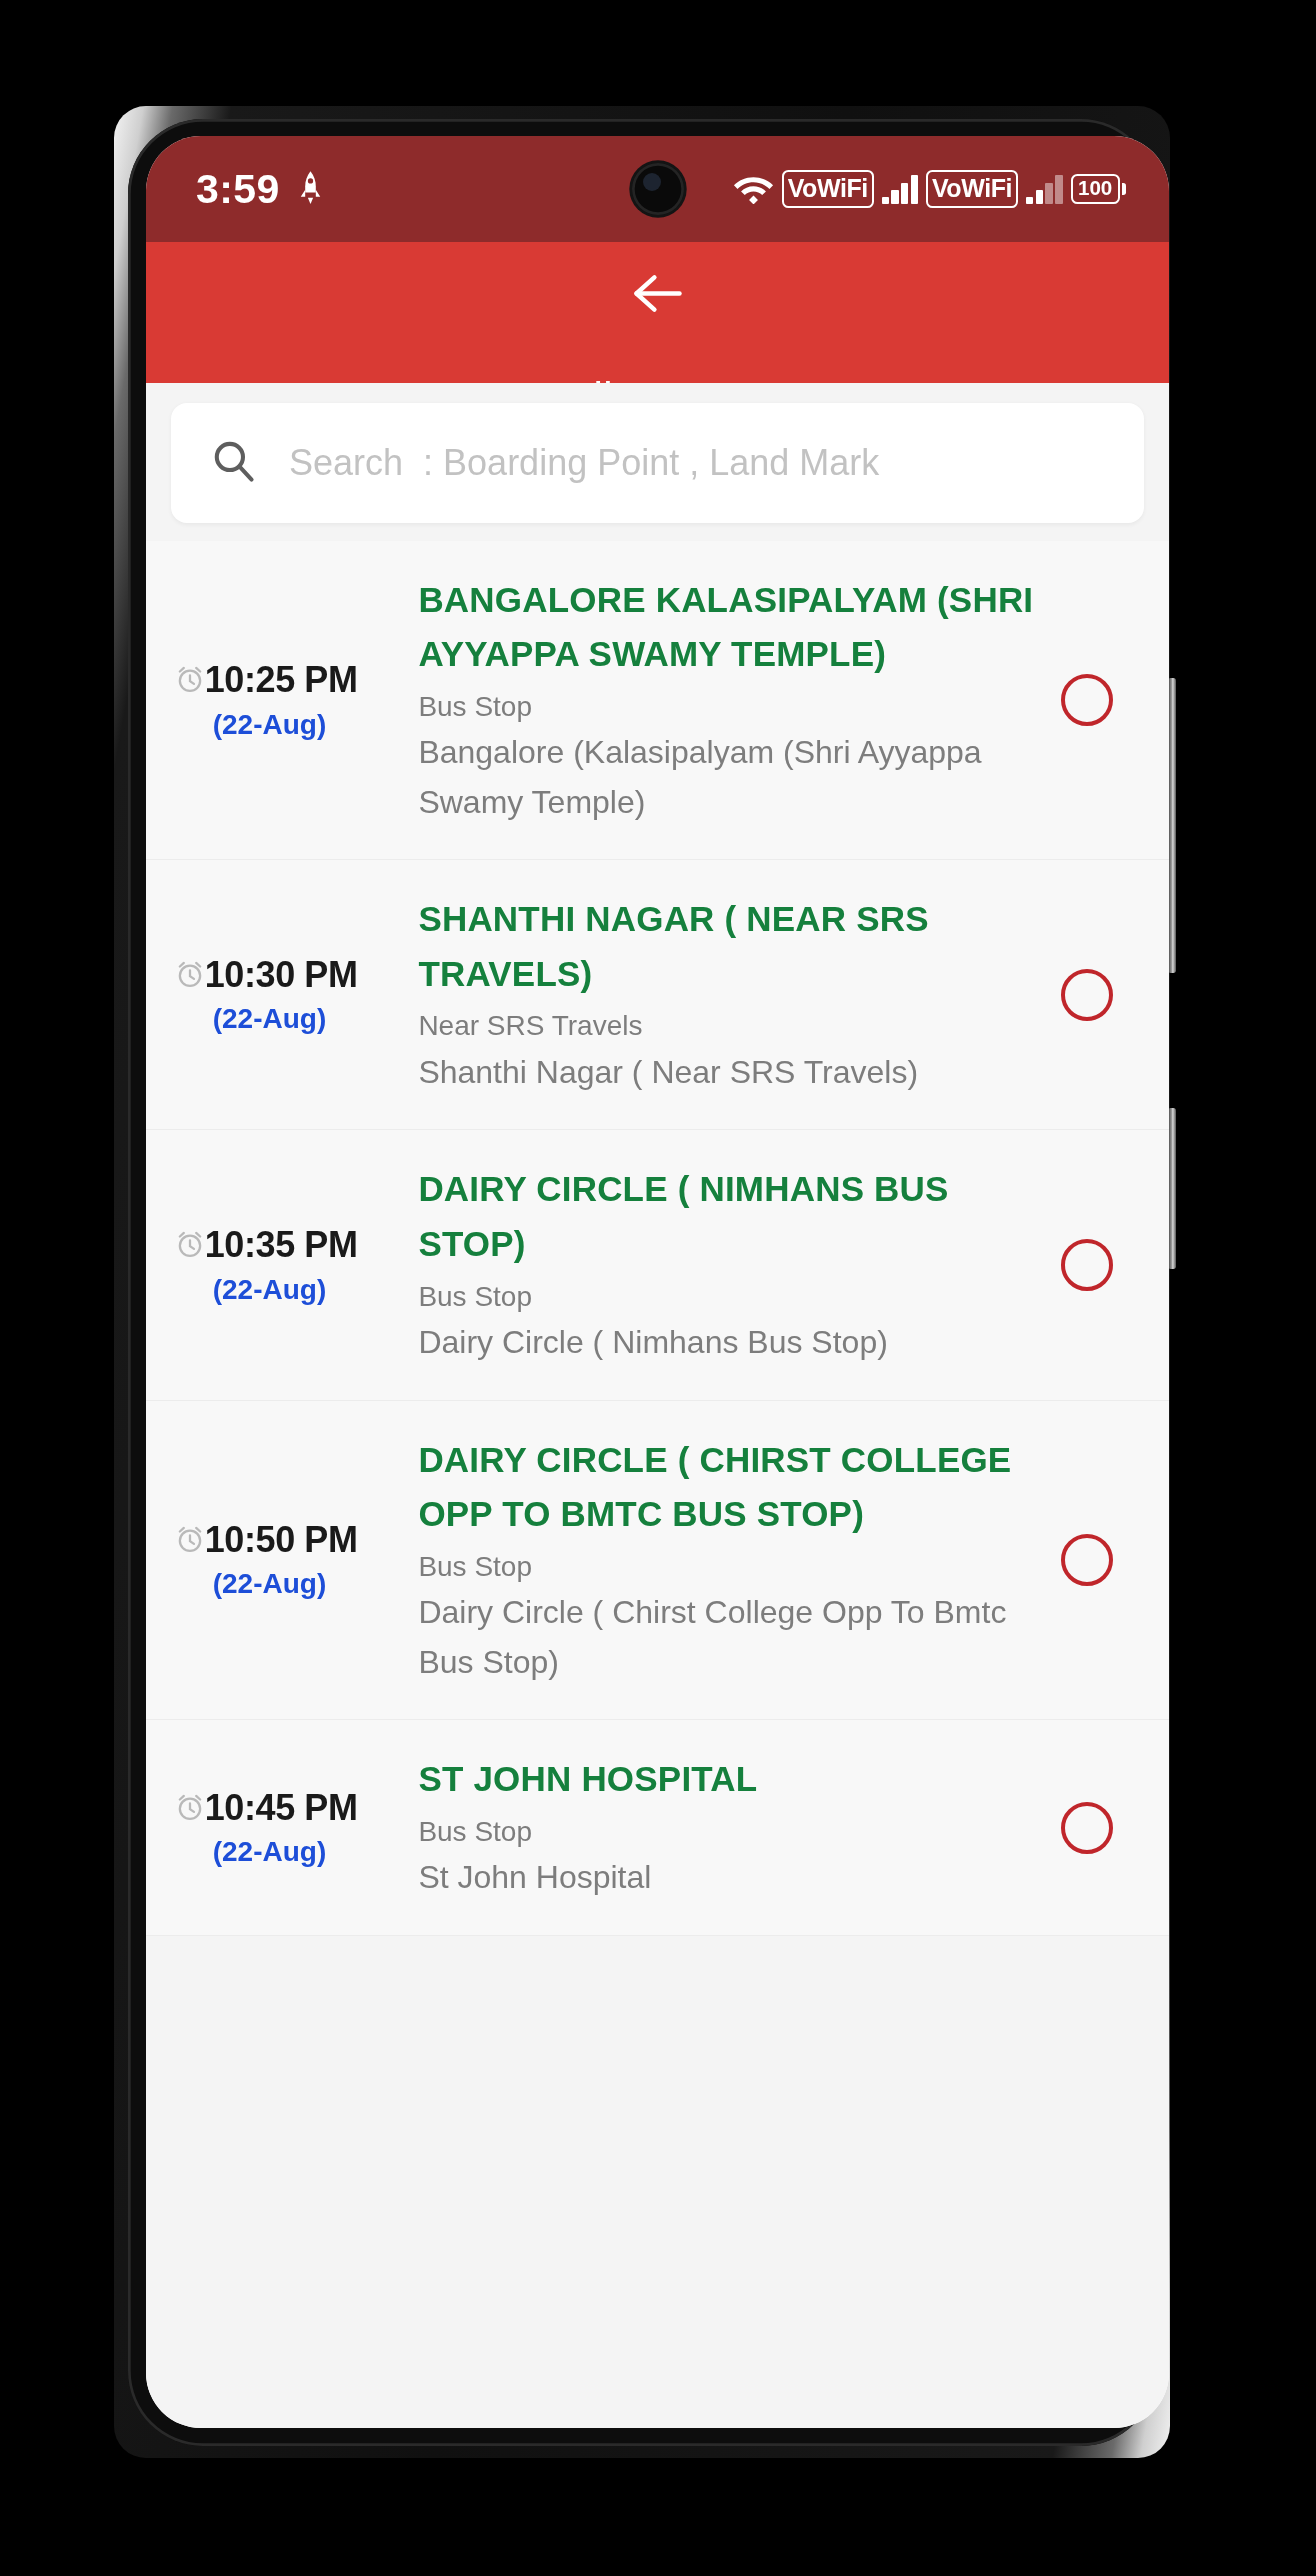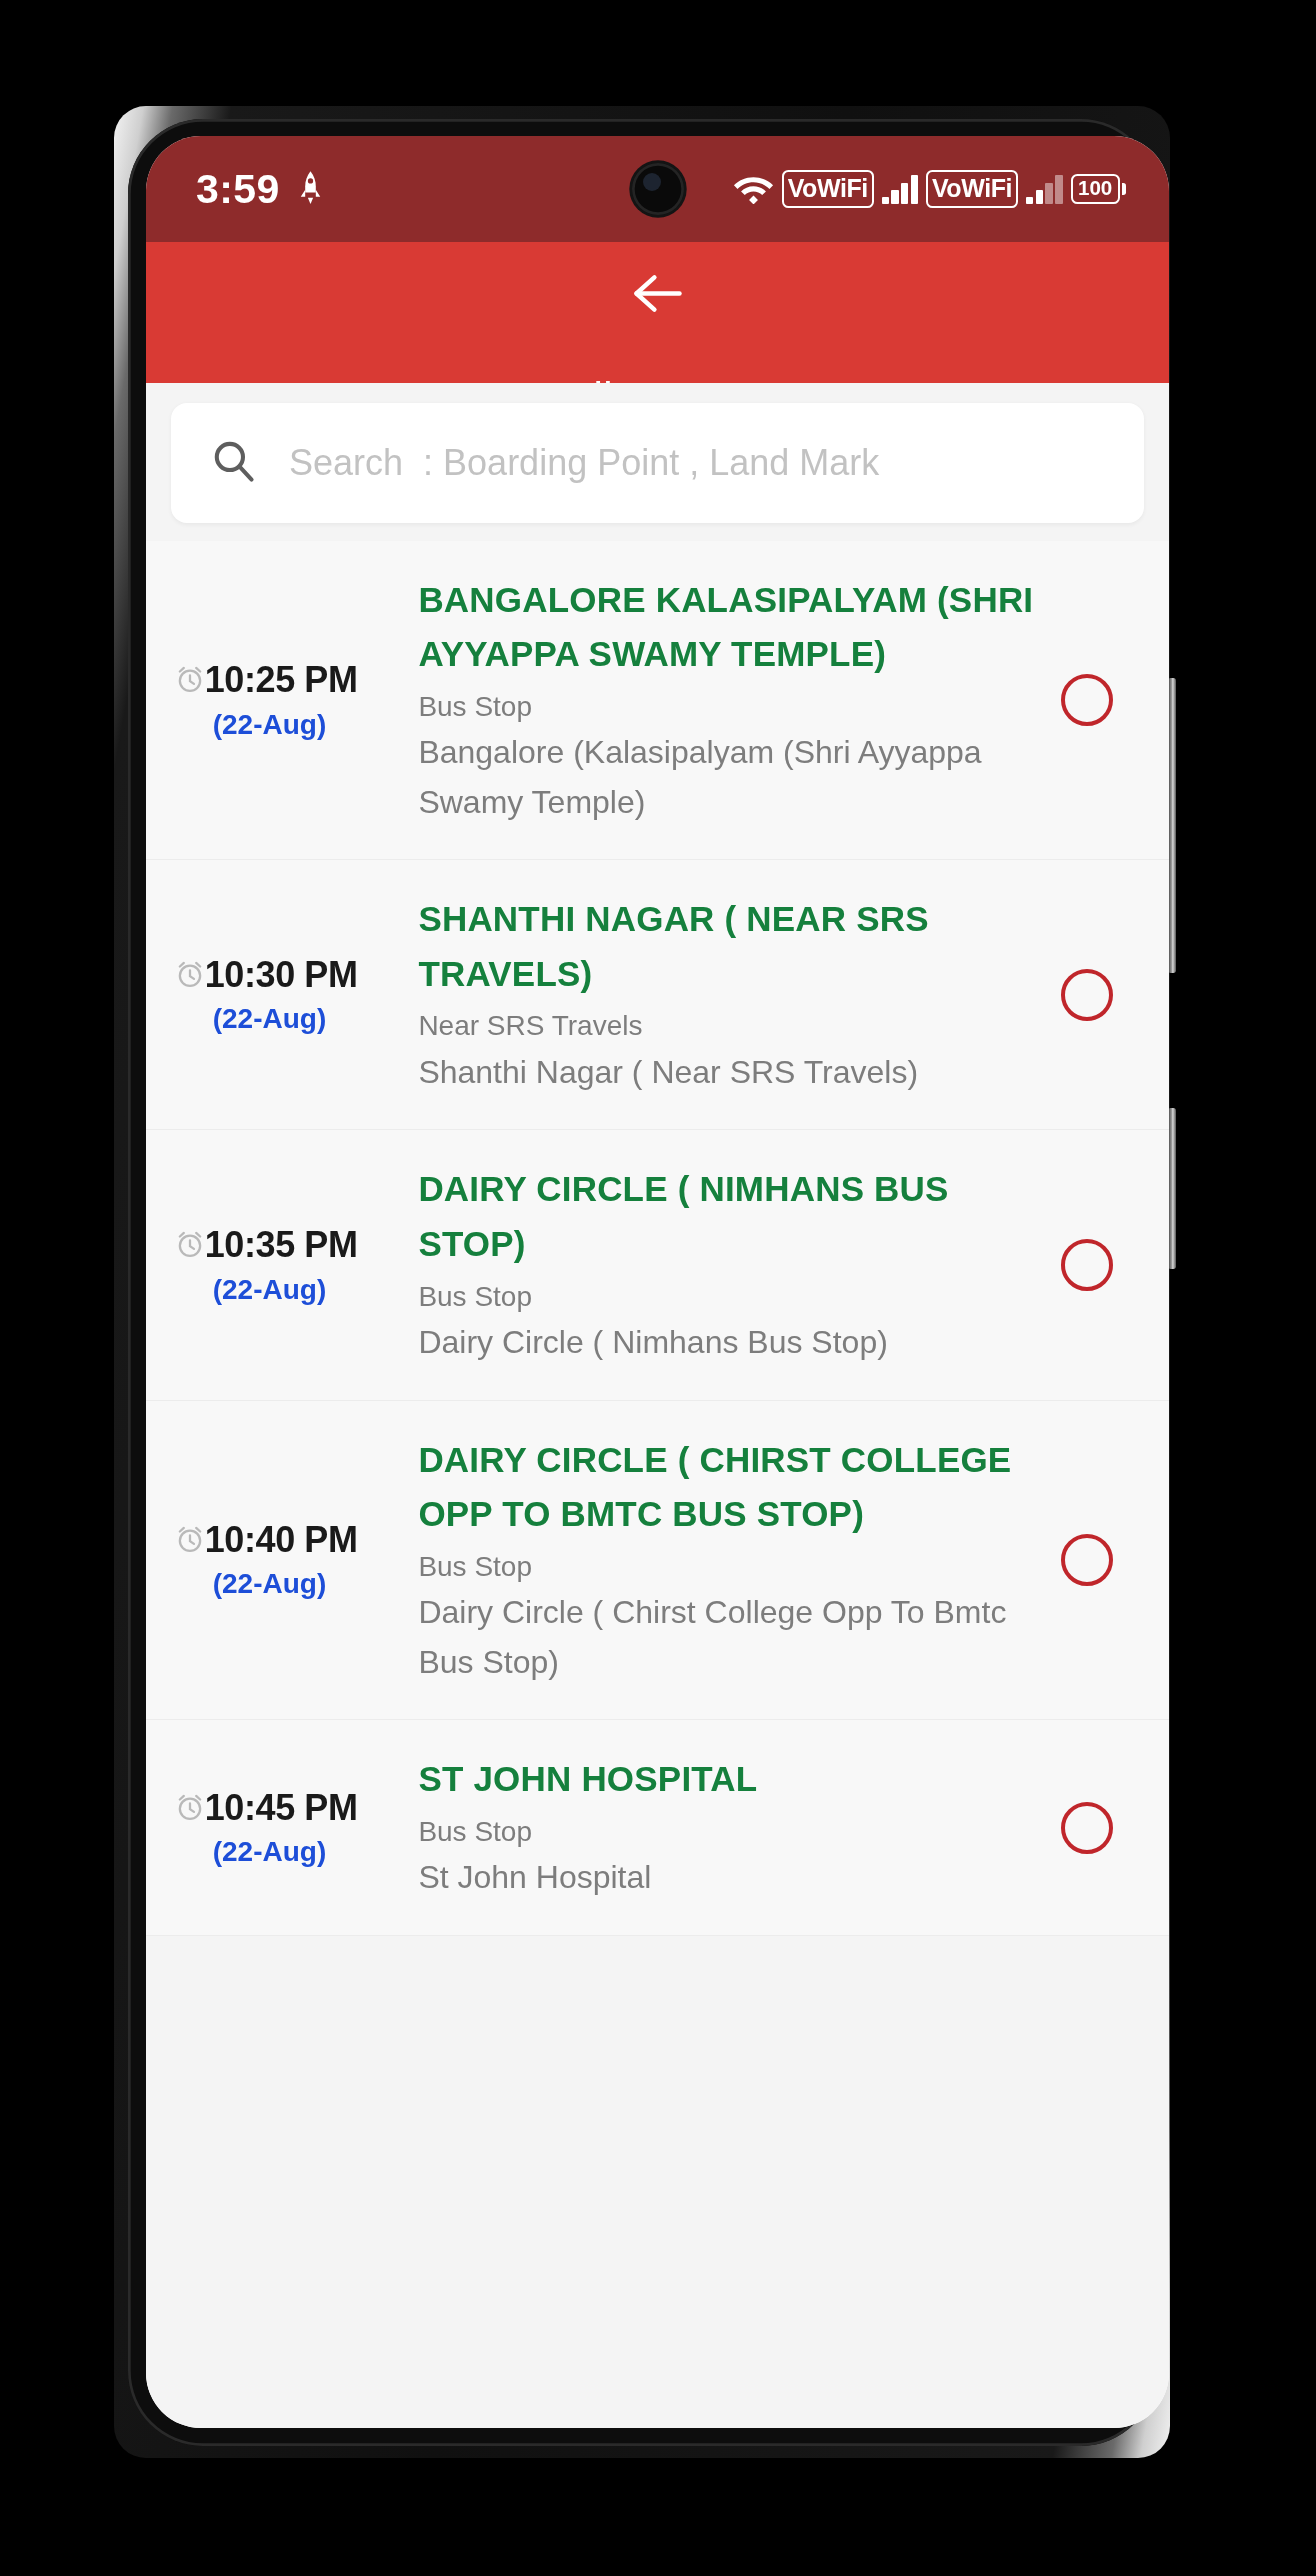--- a/index.html
+++ b/index.html
@@ -455,21 +455,21 @@
           <div class="stop-row">
             <div class="stop-time-col">
               <div class="time-line">
                 <span>
                   <svg width="30" height="30" viewBox="0 0 34 34">
                     <circle cx="17" cy="19" r="11.5" stroke="#b9b9b9" stroke-width="2.6" fill="none"></circle>
                     <path d="M17 13v6.5l4.5 3" stroke="#b9b9b9" stroke-width="2.6" fill="none" stroke-linecap="round"></path>
                     <path d="M5.5 8.5L10 4.5M28.5 8.5L24 4.5" stroke="#b9b9b9" stroke-width="2.6" stroke-linecap="round"></path>
                   </svg>
                 </span>
-                <span class="time-text">10:40 PM</span>
+                <span class="time-text">10:50 PM</span>
               </div>
               <div class="date-text">(22-Aug)</div>
             </div>
             <div class="stop-main">
               <div class="stop-title">DAIRY CIRCLE ( CHIRST COLLEGE OPP TO BMTC BUS STOP)</div>
               <div class="stop-sub">Bus Stop</div>
               <div class="stop-sub2">Dairy Circle ( Chirst College Opp To Bmtc Bus Stop)</div>
             </div>
             <div class="radio"></div>
           </div>

